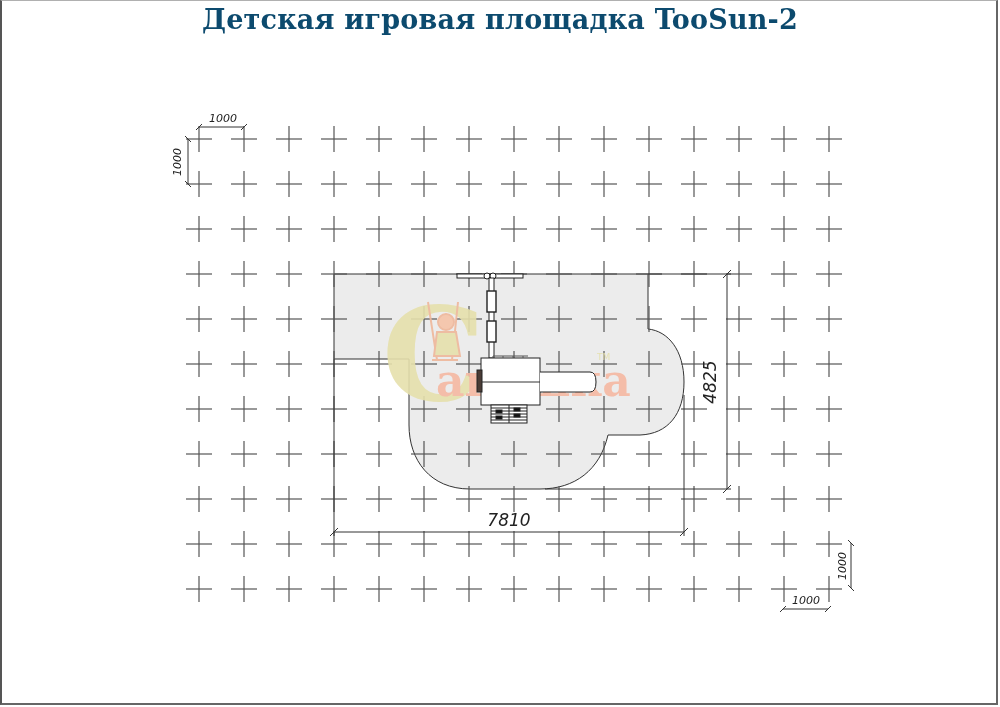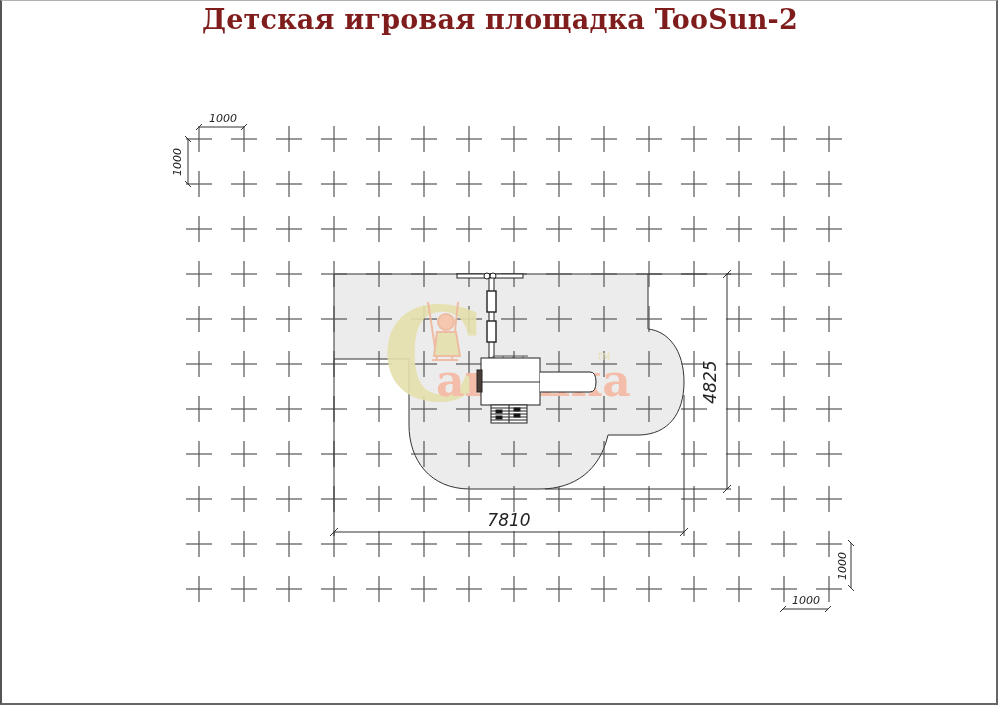--- a/index.html
+++ b/index.html
@@ -5,21 +5,21 @@
     html, body { margin: 0; padding: 0; background: #ffffff; }
     body { width: 1000px; height: 707px; position: relative; overflow: hidden; }
     .frame {
       position: absolute; left: 0; top: 0; width: 998px; height: 705px;
       border-top: 1px solid #b0b0b0; border-left: 2px solid #555; border-right: 2px solid #666; border-bottom: 2px solid #666;
       box-sizing: border-box;
     }
     .title {
       position: absolute; left: 0; top: 4px; width: 1000px; text-align: center;
       font-family: "DejaVu Serif", serif; font-weight: bold; font-size: 27px;
-      color: #7f1d1d; letter-spacing: 0.2px;
+      color: #0c4a6e; letter-spacing: 0.2px;
     }
     svg.drawing { position: absolute; left: 0; top: 0; }
     .dim-text { font-family: "DejaVu Sans", sans-serif; font-style: italic; fill: #222; }
   </style>
 </head>
 <body>
 
 <div class="frame"></div>
 
 <div class="title">Детская игровая площадка TooSun-2</div>

